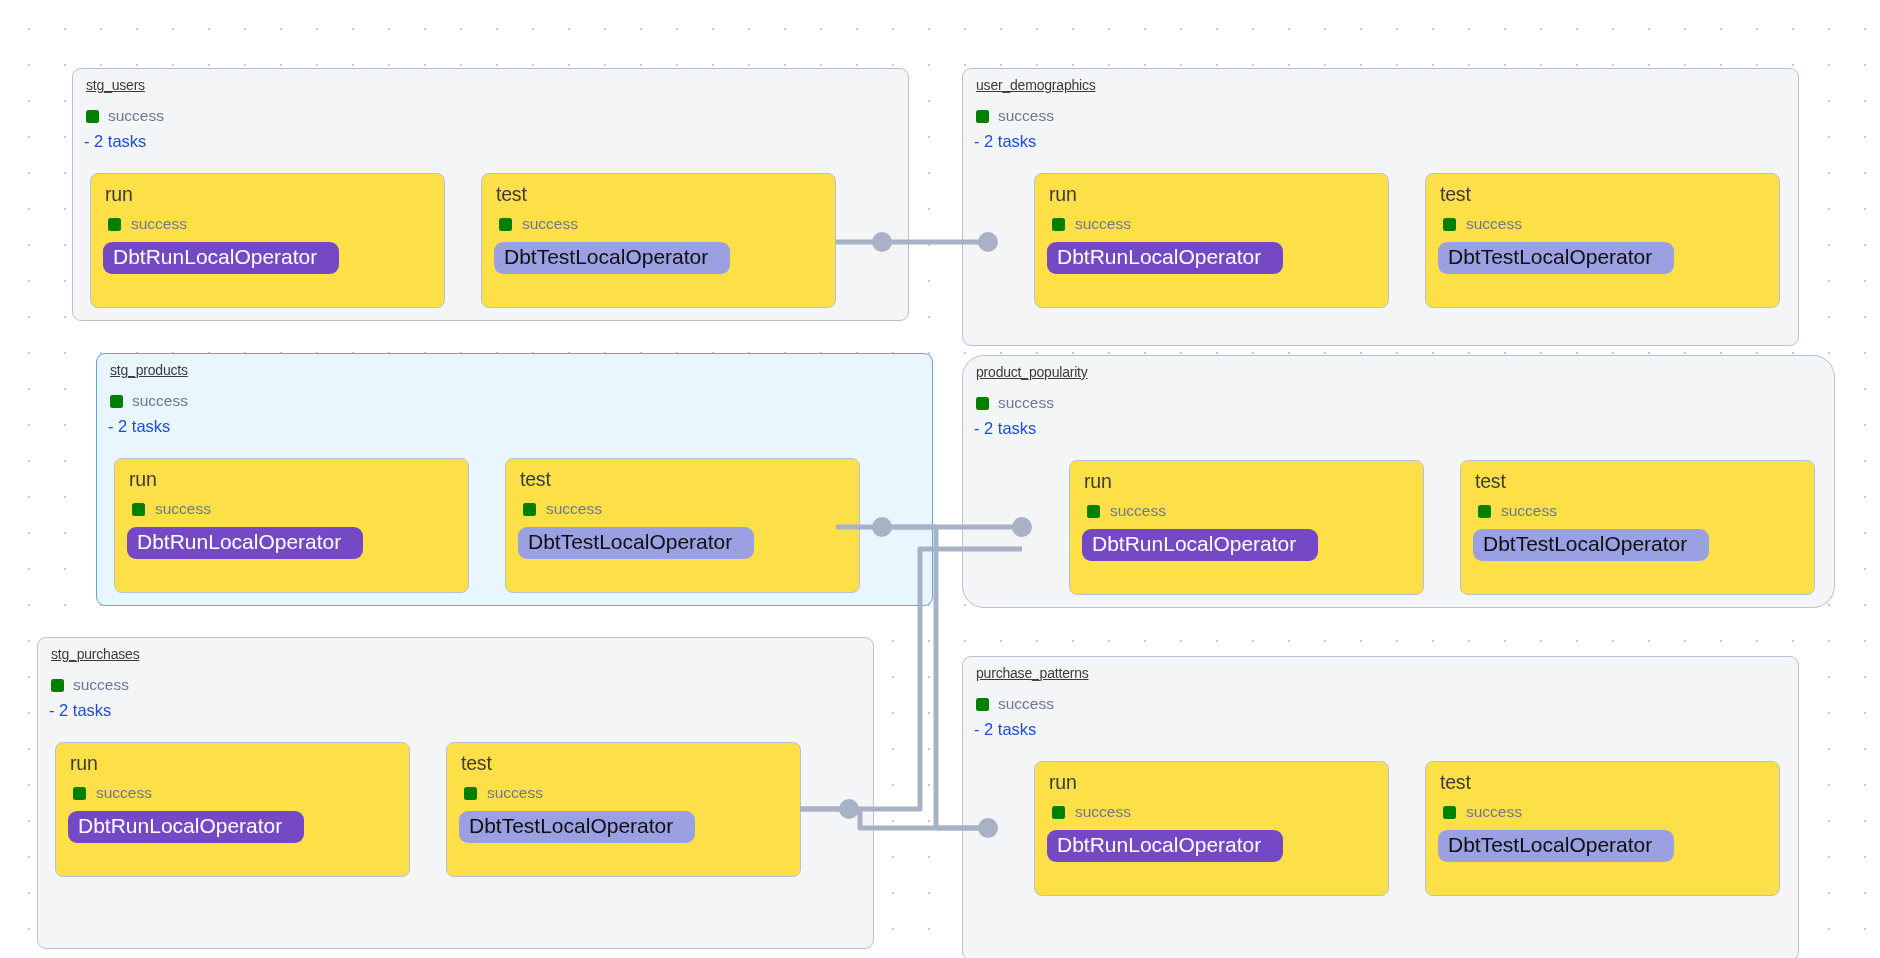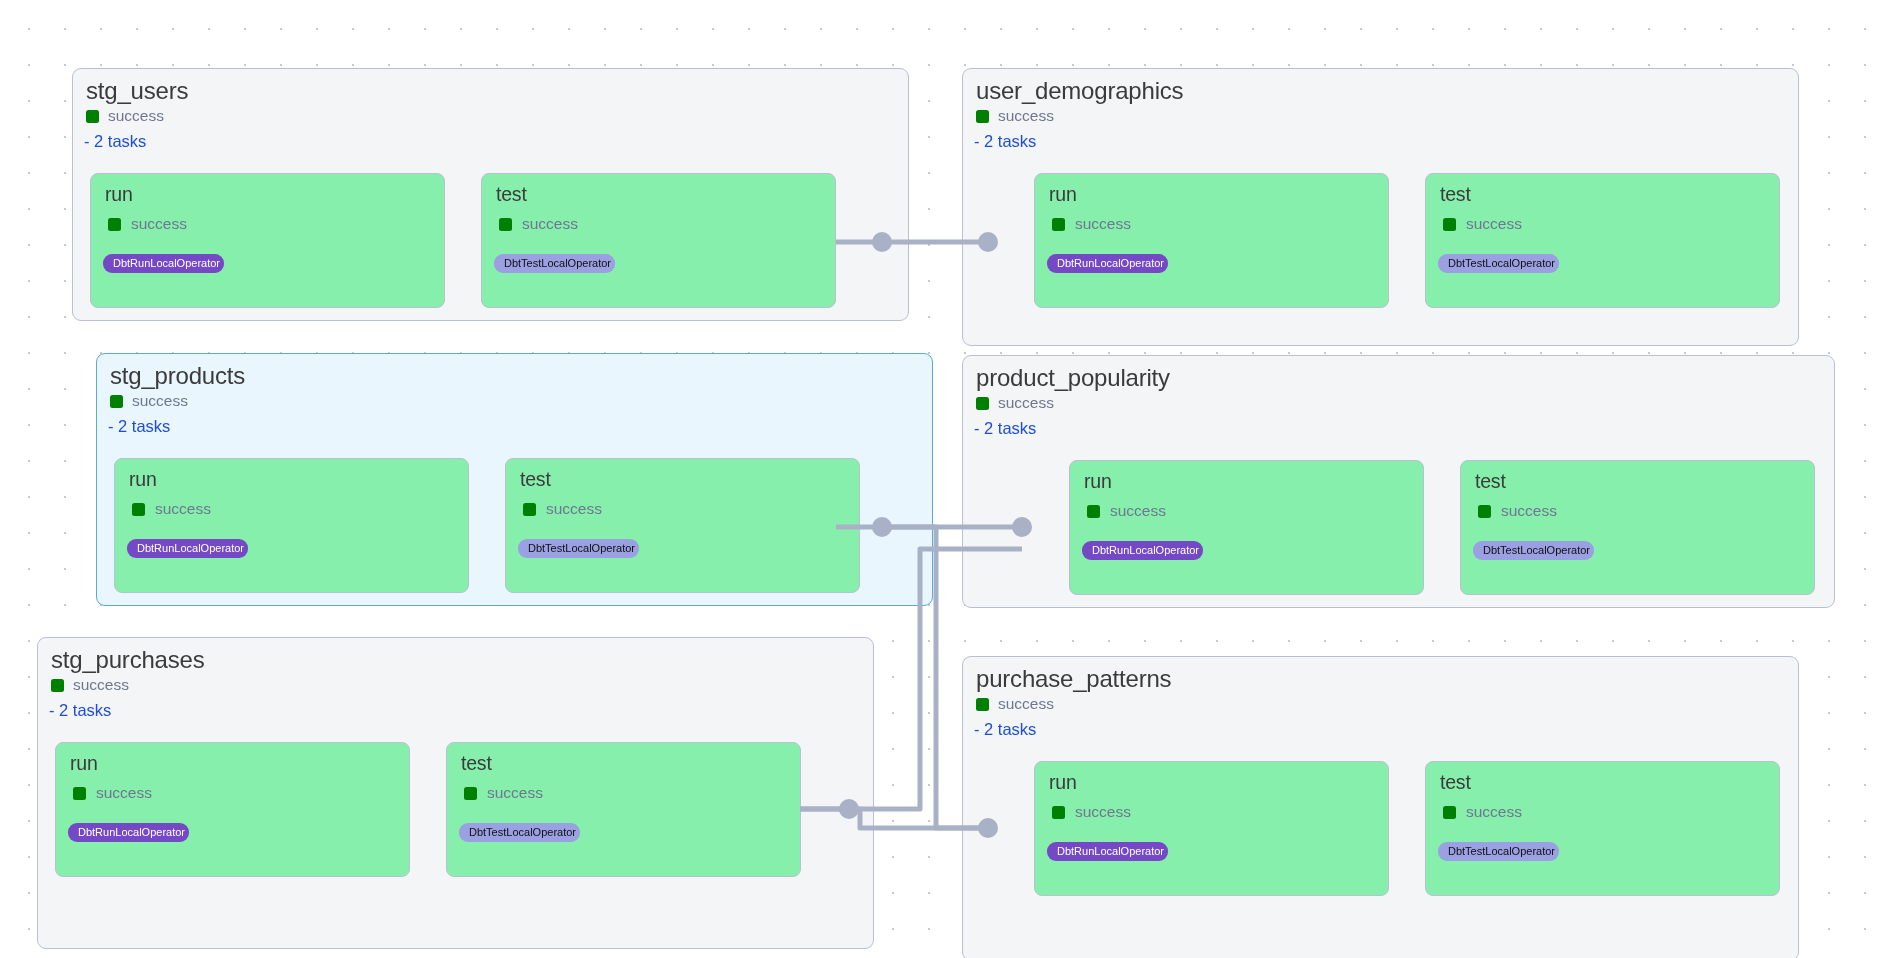--- a/index.html
+++ b/index.html
@@ -45,24 +45,25 @@
   }
   .task-group.selected {
     background: #e9f6fd;
     border: 1.8px solid #5aa9dd;
   }
 
   .group-title {
     position: absolute;
     left: 13px;
     top: 8px;
-    font-size: 24px;
+    font-size: 14px;
     color: #3b3b3b;
     letter-spacing: -0.2px;
     white-space: nowrap;
+    text-decoration: underline;
   }
 
   .group-status {
     position: absolute;
     left: 13px;
     top: 38px;
     display: flex;
     align-items: center;
     gap: 9px;
     white-space: nowrap;
@@ -88,21 +89,21 @@
     font-size: 16.5px;
     color: #1d4ed8;
     white-space: nowrap;
     cursor: pointer;
   }
 
   
   .task-node {
     position: absolute;
     box-sizing: border-box;
-    background: #86efac;
+    background: #fde047;
     border: 1.3px solid #b9c0d4;
     border-radius: 8px;
     z-index: 4;
     text-align: center;
   }
   .task-title {
     position: absolute;
     left: 14px;
     top: 9px;
     font-size: 19.5px;
@@ -118,24 +119,24 @@
     gap: 10px;
     white-space: nowrap;
   }
   .task-status .status-label {
     font-size: 15.5px;
     color: #6e7691;
   }
   .operator-badge {
     position: absolute;
     left: 12px;
-    top: 80px;
-    padding: 2px 4px 3px 10px;
+    top: 68px;
+    padding: 2px 22px 3px 10px;
     border-radius: 9px;
-    font-size: 11px;
+    font-size: 21px;
     line-height: 1.28;
     white-space: nowrap;
   }
   .operator-badge.run-op {
     background: #7549c6;
     color: #ffffff;
   }
   .operator-badge.test-op {
     background: #9aa0e2;
     color: #101010;
@@ -244,21 +245,21 @@
     <div class="task-node" style="left:408px; top:104px; width:355px; height:135px;">
       <div class="task-title">test</div>
       <div class="task-status">
         <span class="status-swatch"></span>
         <span class="status-label">success</span>
       </div>
       <div class="operator-badge test-op">DbtTestLocalOperator</div>
     </div>
   </div>
 
-  <div class="task-group" style="left:962px; top:355px; width:873px; height:253px;">
+  <div class="task-group" style="left:962px; top:355px; width:873px; height:253px;border-radius:22px;">
     <div class="group-title">product_popularity</div>
     <div class="group-status">
       <span class="status-swatch"></span>
       <span class="status-label">success</span>
     </div>
     <div class="group-tasks-toggle">- 2 tasks</div>
 
     <div class="task-node" style="left:106px; top:104px; width:355px; height:135px;">
       <div class="task-title">run</div>
       <div class="task-status">

